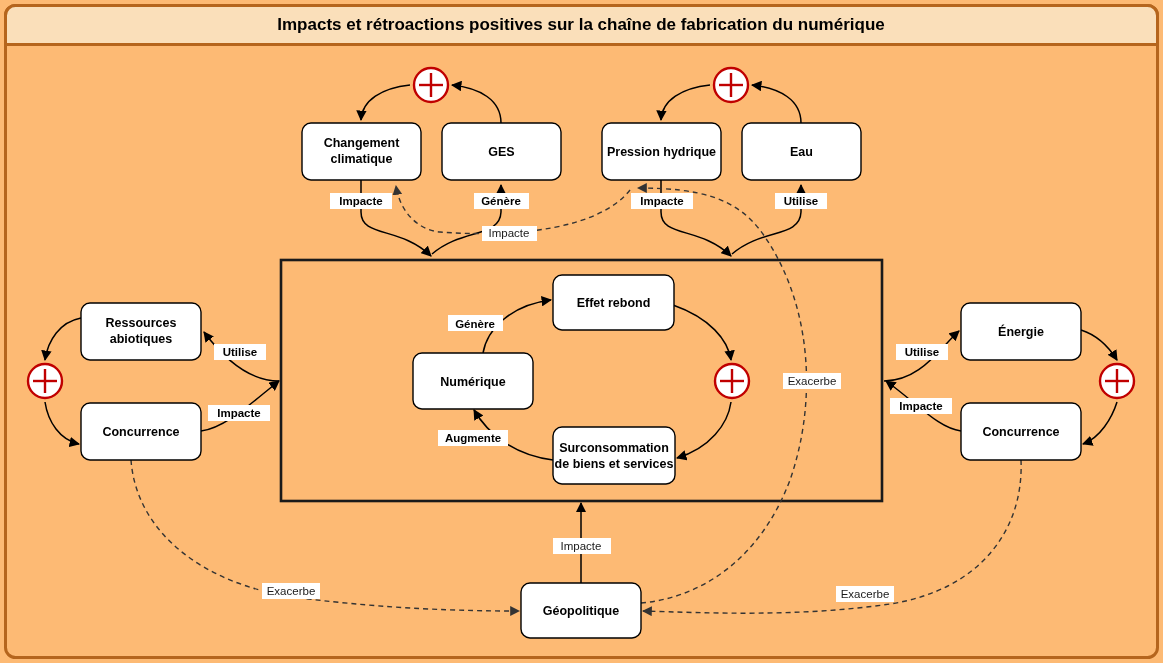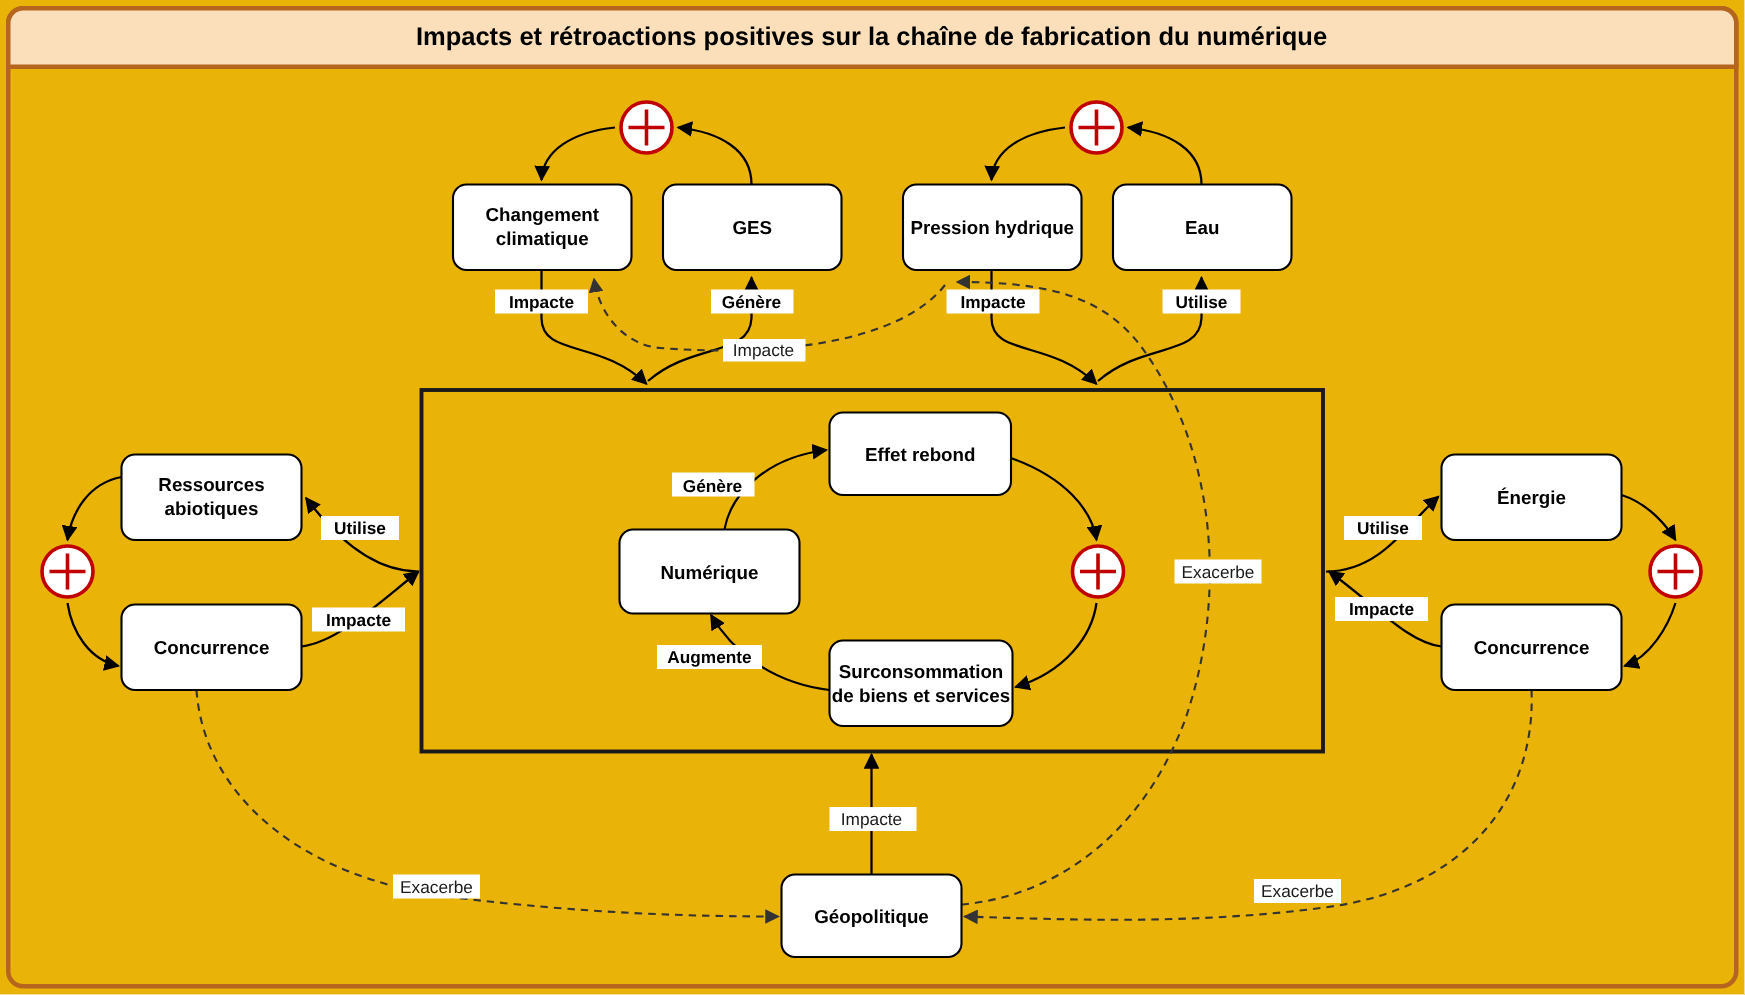--- a/index.html
+++ b/index.html
@@ -7,21 +7,21 @@
     padding: 0;
     background: #ffffff;
   }
   body {
     font-family: "Liberation Sans", sans-serif;
   }
   #page {
     position: relative;
     width: 1163px;
     height: 663px;
-    background: #eab308;
+    background: #fdba74;
     overflow: hidden;
   }
   #diagram-svg {
     position: absolute;
     left: 0;
     top: 0;
     width: 1163px;
     height: 663px;
   }
   .frame-outline {

